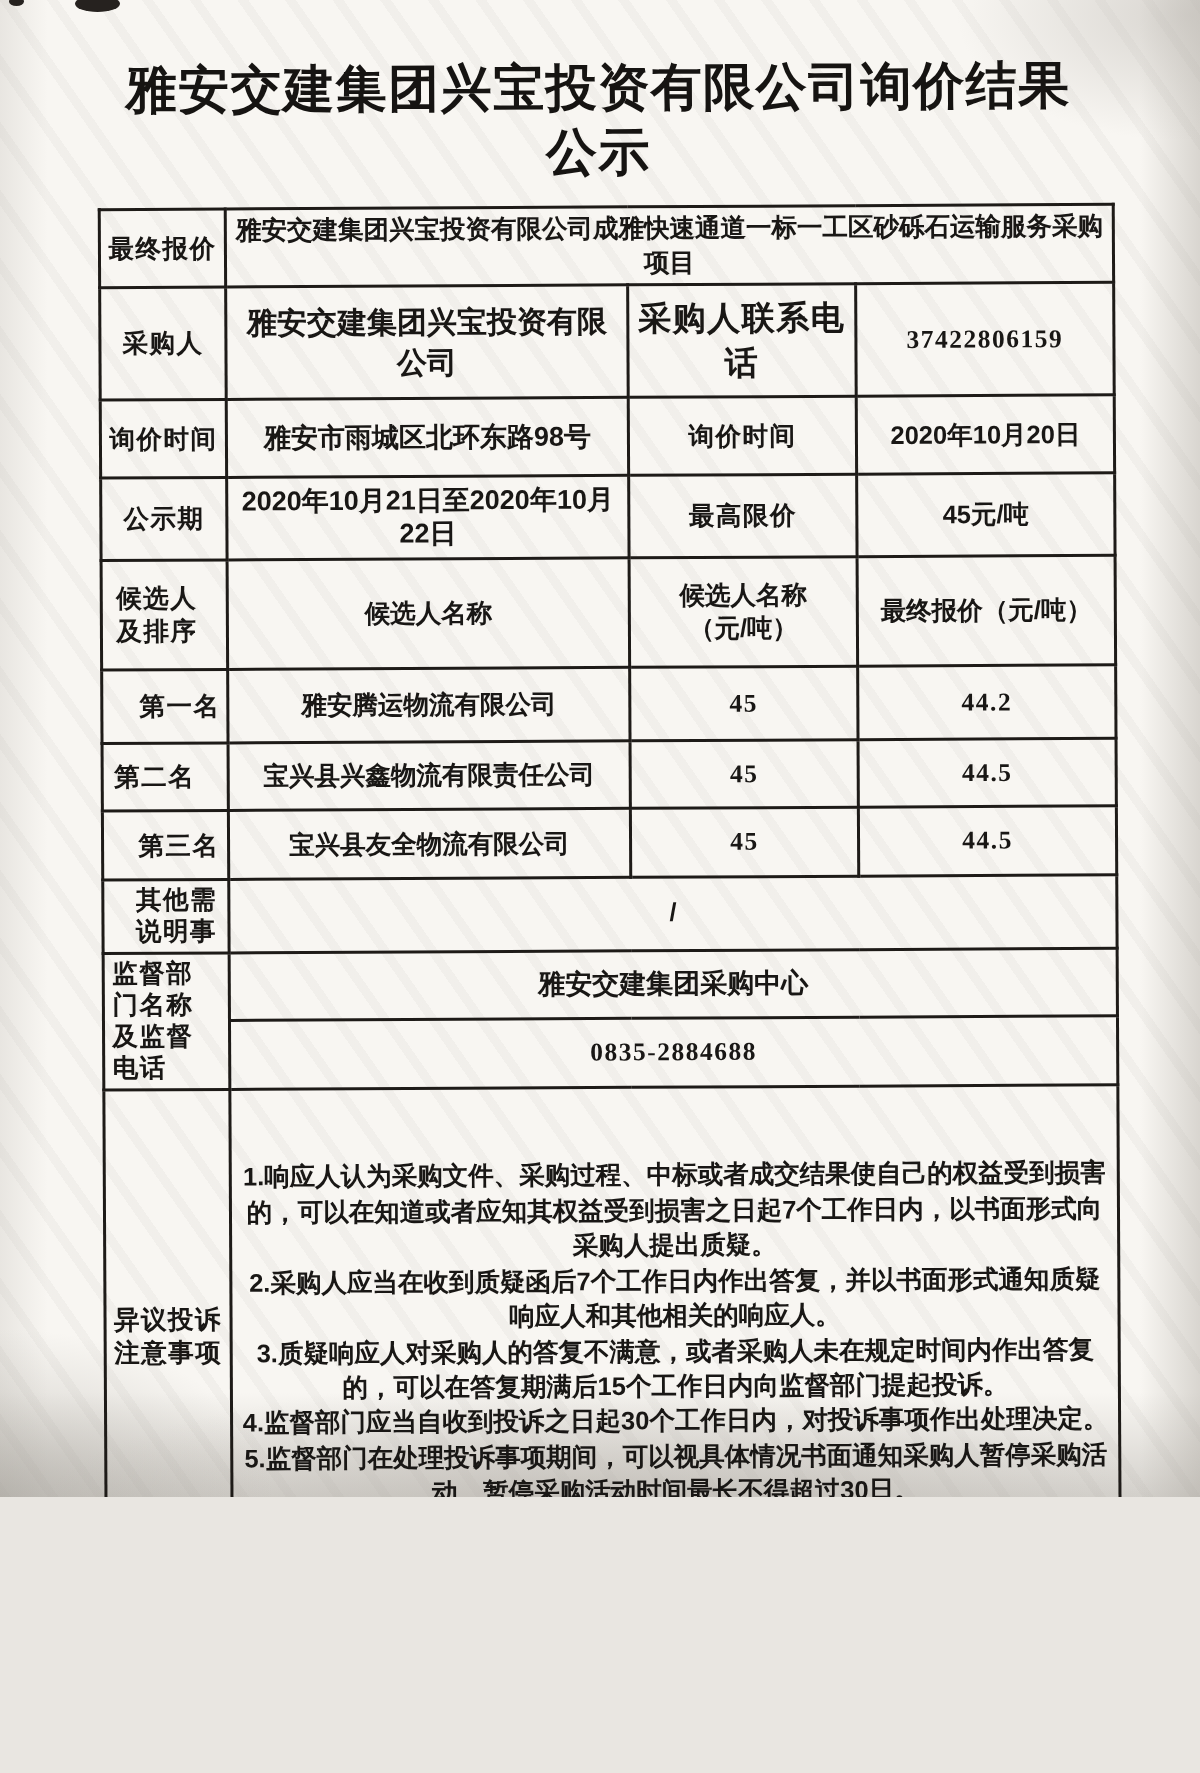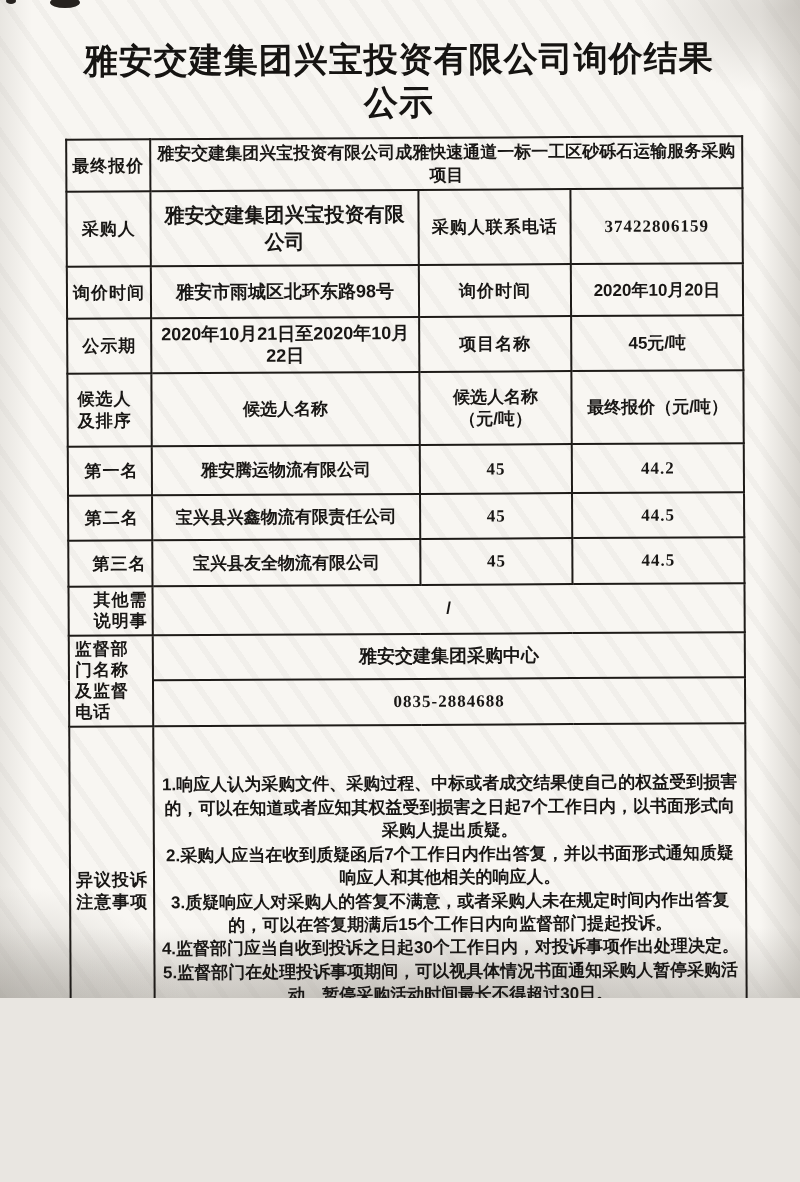--- a/index.html
+++ b/index.html
@@ -98,63 +98,63 @@
           <col style="width:172px">
       </colgroup>
       <tbody>
         <tr style="height:46px">
           <td class="lbl">最终报价</td>
           <td colspan="3" class="longline">雅安交建集团兴宝投资有限公司成雅快速通道一标一工区砂砾石运输服务采购项目</td>
         </tr>
         <tr style="height:75px">
           <td class="lbl">采购人</td>
           <td style="font-size:20px">雅安交建集团兴宝投资有限公司</td>
-          <td class="lbl" style="font-size:17px">采购人联系电话</td>
+          <td class="lbl" style="font-size:22px">采购人联系电话</td>
           <td class="num">37422806159</td>
         </tr>
         <tr style="height:52px">
           <td class="lbl">询价时间</td>
           <td style="font-size:18px">雅安市雨城区北环东路98号</td>
           <td class="lbl">询价时间</td>
           <td>2020年10月20日</td>
         </tr>
         <tr style="height:55px">
           <td class="lbl">公示期</td>
           <td style="font-size:18px;line-height:1.2">2020年10月21日至2020年10月22日</td>
-          <td class="lbl">项目名称</td>
+          <td class="lbl">最高限价</td>
           <td>45元/吨</td>
         </tr>
         <tr style="height:73px">
           <td class="lbl pre" style="text-align:left;padding-left:9px;margin-left:40px;">候选人
 及排序</td>
           <td>候选人名称</td>
           <td class="pre">候选人名称
 （元/吨）</td>
           <td>最终报价（元/吨）</td>
         </tr>
         <tr style="height:49px">
-          <td class="lbl" style="text-align:center;padding-left:7px;">第一名</td>
+          <td class="lbl" style="text-align:right;padding-left:7px;">第一名</td>
           <td>雅安腾运物流有限公司</td>
           <td class="num">45</td>
           <td class="num">44.2</td>
         </tr>
         <tr style="height:45px">
-          <td class="lbl" style="text-align:center;padding-left:7px;">第二名</td>
+          <td class="lbl" style="text-align:left;padding-left:7px;">第二名</td>
           <td>宝兴县兴鑫物流有限责任公司</td>
           <td class="num">45</td>
           <td class="num">44.5</td>
         </tr>
         <tr style="height:46px">
           <td class="lbl" style="text-align:left;padding-left:23px;">第三名</td>
           <td>宝兴县友全物流有限公司</td>
           <td class="num">45</td>
           <td class="num">44.5</td>
         </tr>
         <tr style="height:44px">
-          <td class="lbl pre" style="text-align:right;padding-left:2px;">其他需
+          <td class="lbl pre" style="text-align:left;padding-left:21px;">其他需
 说明事</td>
           <td colspan="3">/</td>
         </tr>
         <tr style="height:45px">
           <td rowspan="2" class="lbl pre" style="text-align:left;padding-left:5px;">监督部
 门名称
 及监督
 电话</td>
           <td colspan="3" style="font-size:18px">雅安交建集团采购中心</td>
         </tr>

